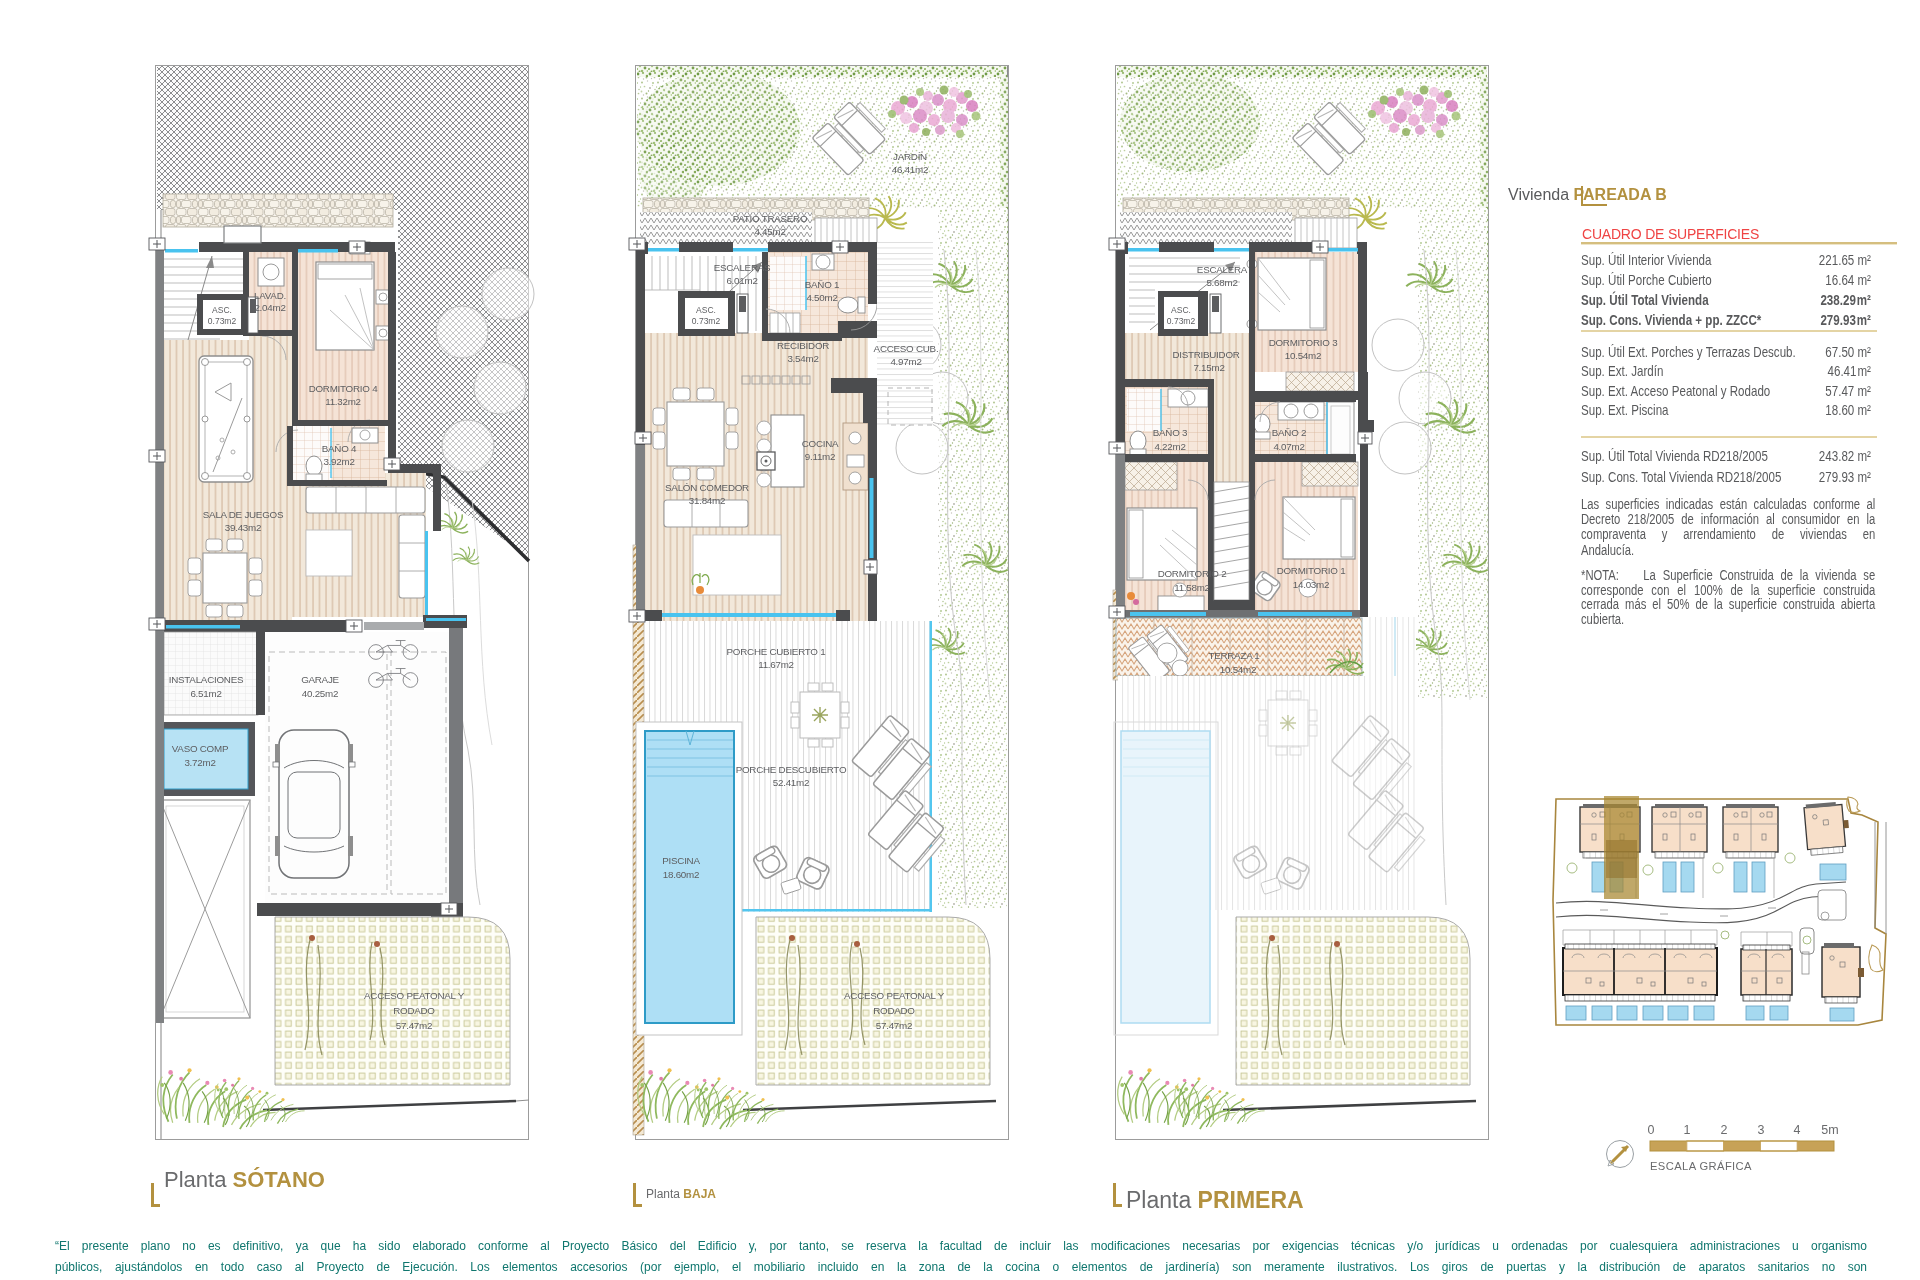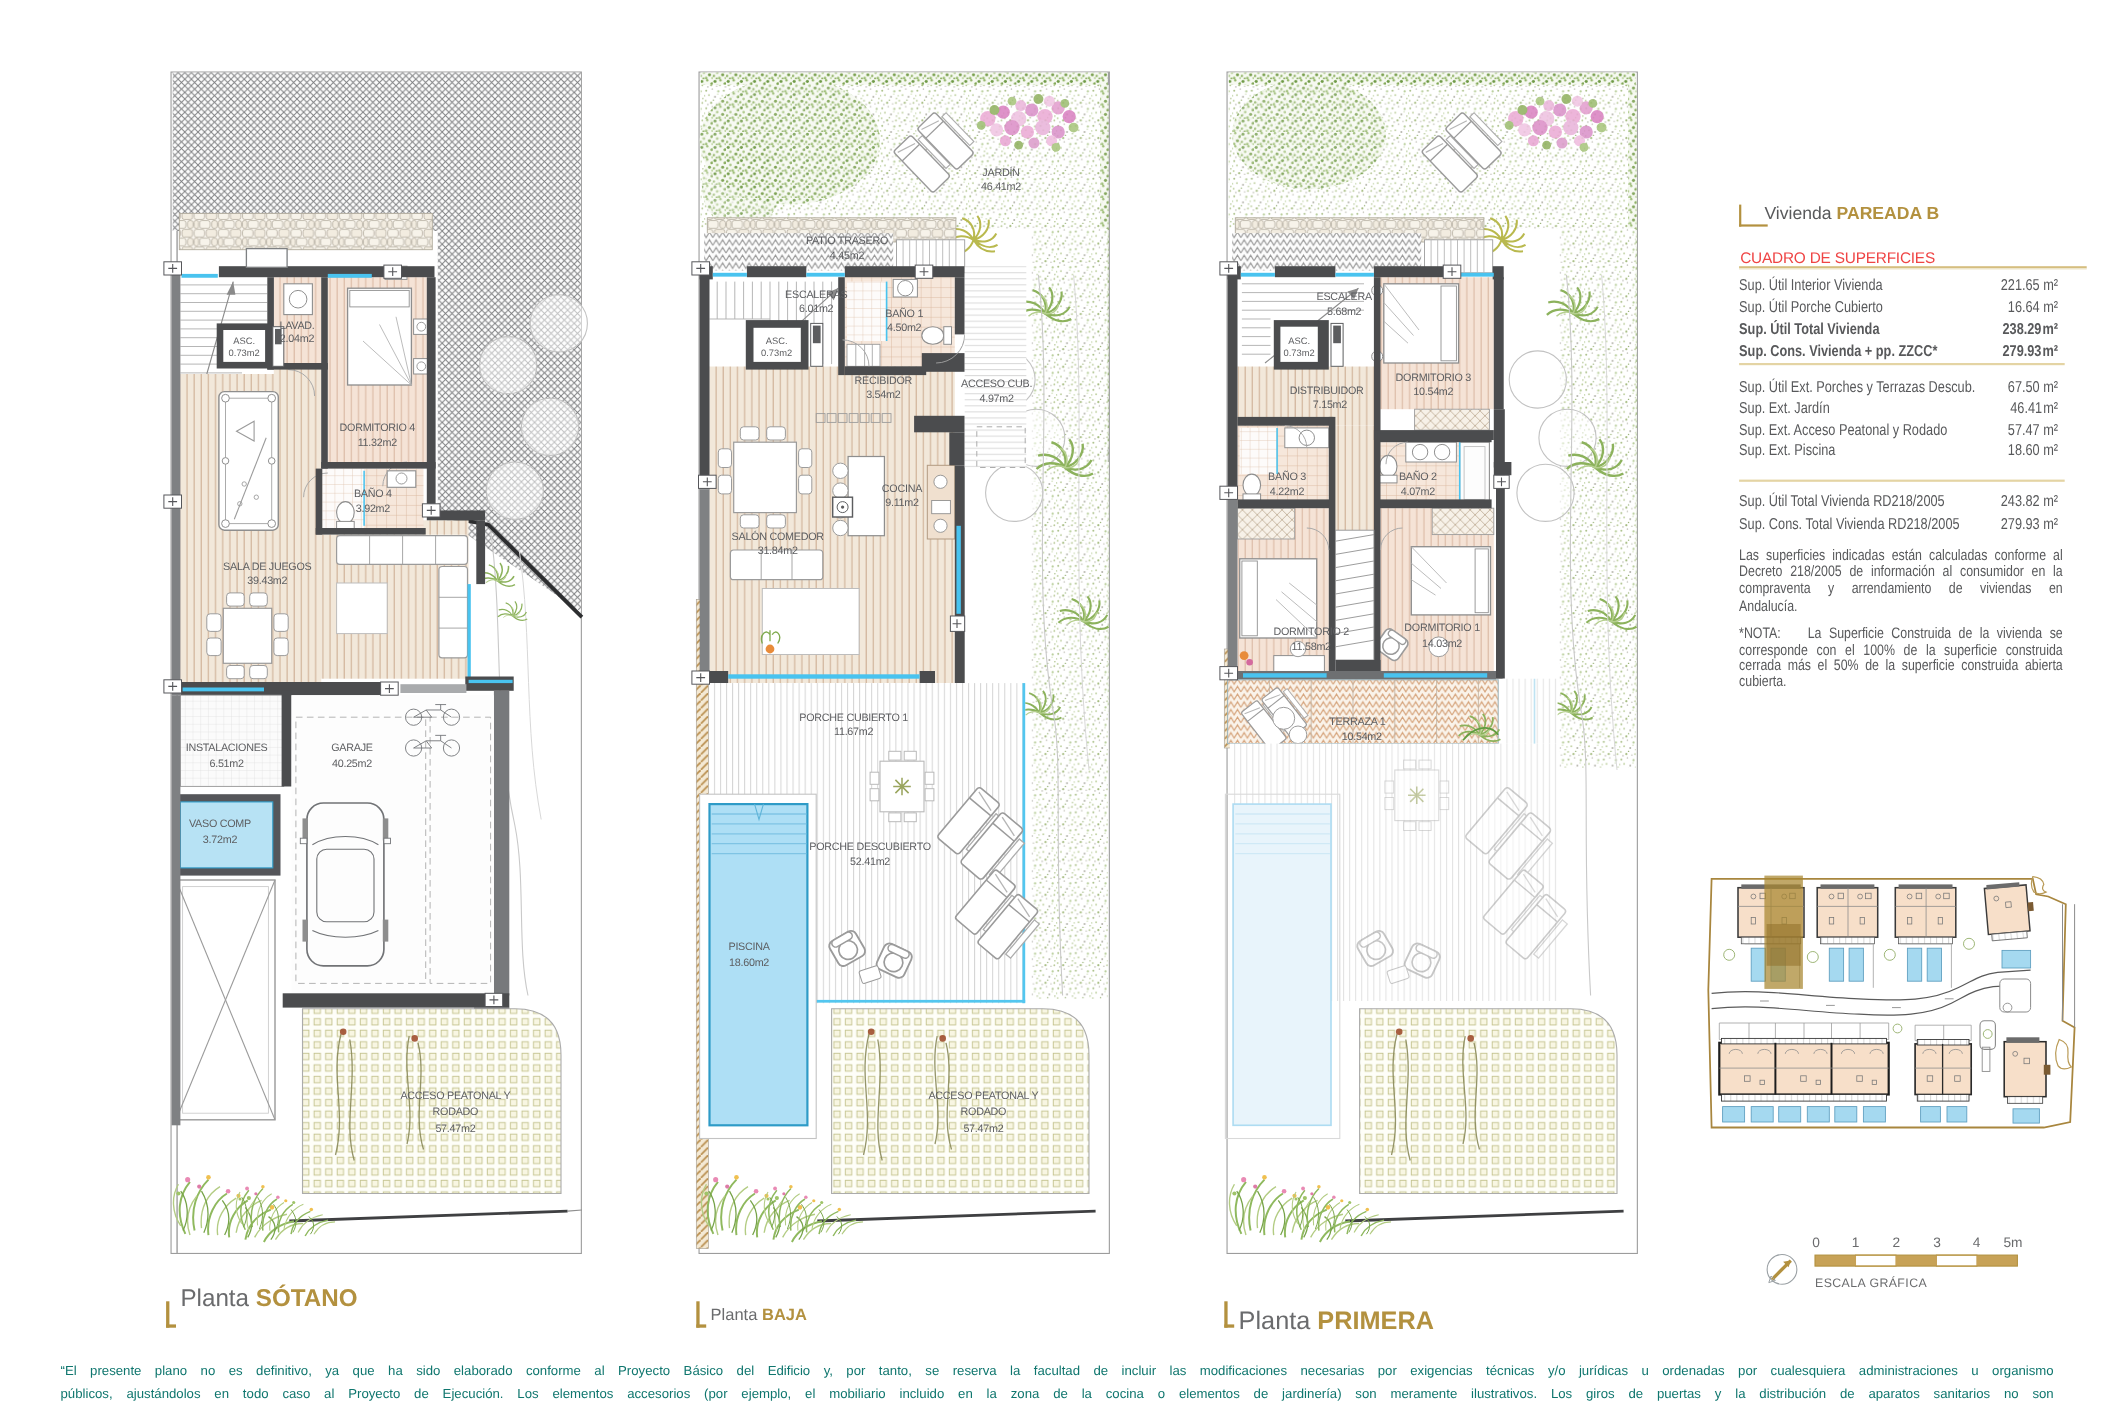--- a/index.html
+++ b/index.html
@@ -1164,21 +1164,21 @@
 </g>
 
 <text x="1650" y="1170" font-size="11.2" fill="#6a6b6d" text-anchor="start" letter-spacing="0.4">ESCALA GRÁFICA</text>
 </g>
 </svg>
 <div id="rightpanel">
 
 <div class="abs" style="left:1581px;top:186px;width:2px;height:20px;background:#b3913f"></div>
 <div class="abs" style="left:1581px;top:204px;width:26px;height:2px;background:#b3913f"></div>
 
-<div class="abs" style="left:1604px;top:186px;font-size:16px;color:#595a5c">Vivienda <b style="color:#b3913f">PAREADA B</b></div>
+<div class="abs" style="left:1508px;top:186px;font-size:16px;color:#595a5c">Vivienda <b style="color:#b3913f">PAREADA B</b></div>
 
 <div class="abs" style="left:1582px;top:226px;font-size:14px;color:#ef4444;letter-spacing:-0.2px">CUADRO DE SUPERFICIES</div>
 
 <div class="abs" style="left:1581px;top:242px;width:316px;height:1.6px;background:#d5be7f"></div>
 <div class="abs" style="left:1581px;top:243.6px;width:316px;height:1px;background:#eee5c8"></div>
 
 <div class="abs" style="left:1581px;top:250px;width:358px;font-size:14.3px;color:#58595b;line-height:20px;transform:scaleX(0.81);transform-origin:0 0">
 <div style="display:flex;justify-content:space-between;white-space:nowrap">
         <span>Sup. Útil Interior Vivienda</span>
         <span>221.65 m²</span>
@@ -1246,21 +1246,21 @@
 </div>
 </div>
 <div id="captions">
 
 <div class="abs" style="left:151px;top:1183px;width:3px;height:24px;background:#b3913f"></div>
 <div class="abs" style="left:151px;top:1204px;width:9px;height:3px;background:#b3913f"></div>
 <div class="abs" style="left:164px;top:1167px;font-size:22px;color:#6a6b6d">Planta <b style="color:#b3913f">SÓTANO</b></div>
 
 <div class="abs" style="left:633px;top:1183px;width:3px;height:24px;background:#b3913f"></div>
 <div class="abs" style="left:633px;top:1204px;width:9px;height:3px;background:#b3913f"></div>
-<div class="abs" style="left:646px;top:1187px;font-size:15px;color:#6a6b6d">Planta <b style="color:#b3913f">BAJA</b></div>
+<div class="abs" style="left:646px;top:1187px;font-size:12px;color:#6a6b6d">Planta <b style="color:#b3913f">BAJA</b></div>
 
 <div class="abs" style="left:1113px;top:1183px;width:3px;height:24px;background:#b3913f"></div>
 <div class="abs" style="left:1113px;top:1204px;width:9px;height:3px;background:#b3913f"></div>
 <div class="abs" style="left:1126px;top:1187px;font-size:23px;color:#6a6b6d">Planta <b style="color:#b3913f">PRIMERA</b></div>
 </div>
 <div id="disclaimer" class="abs" style="left:55px;top:1236px;width:1812px;font-size:12px;color:#0f766e;line-height:21.3px">
 
 <div style="text-align:justify;text-align-last:justify">“El presente plano no es definitivo, ya que ha sido elaborado conforme al Proyecto Básico del Edificio y, por tanto, se reserva la facultad de incluir las modificaciones necesarias por exigencias técnicas y/o jurídicas u ordenadas por cualesquiera administraciones u organismo</div>
 
 <div style="text-align:justify;text-align-last:justify">públicos, ajustándolos en todo caso al Proyecto de Ejecución. Los elementos accesorios (por ejemplo, el mobiliario incluido en la zona de la cocina o elementos de jardinería) son meramente ilustrativos. Los giros de puertas y la distribución de aparatos sanitarios no son</div>

